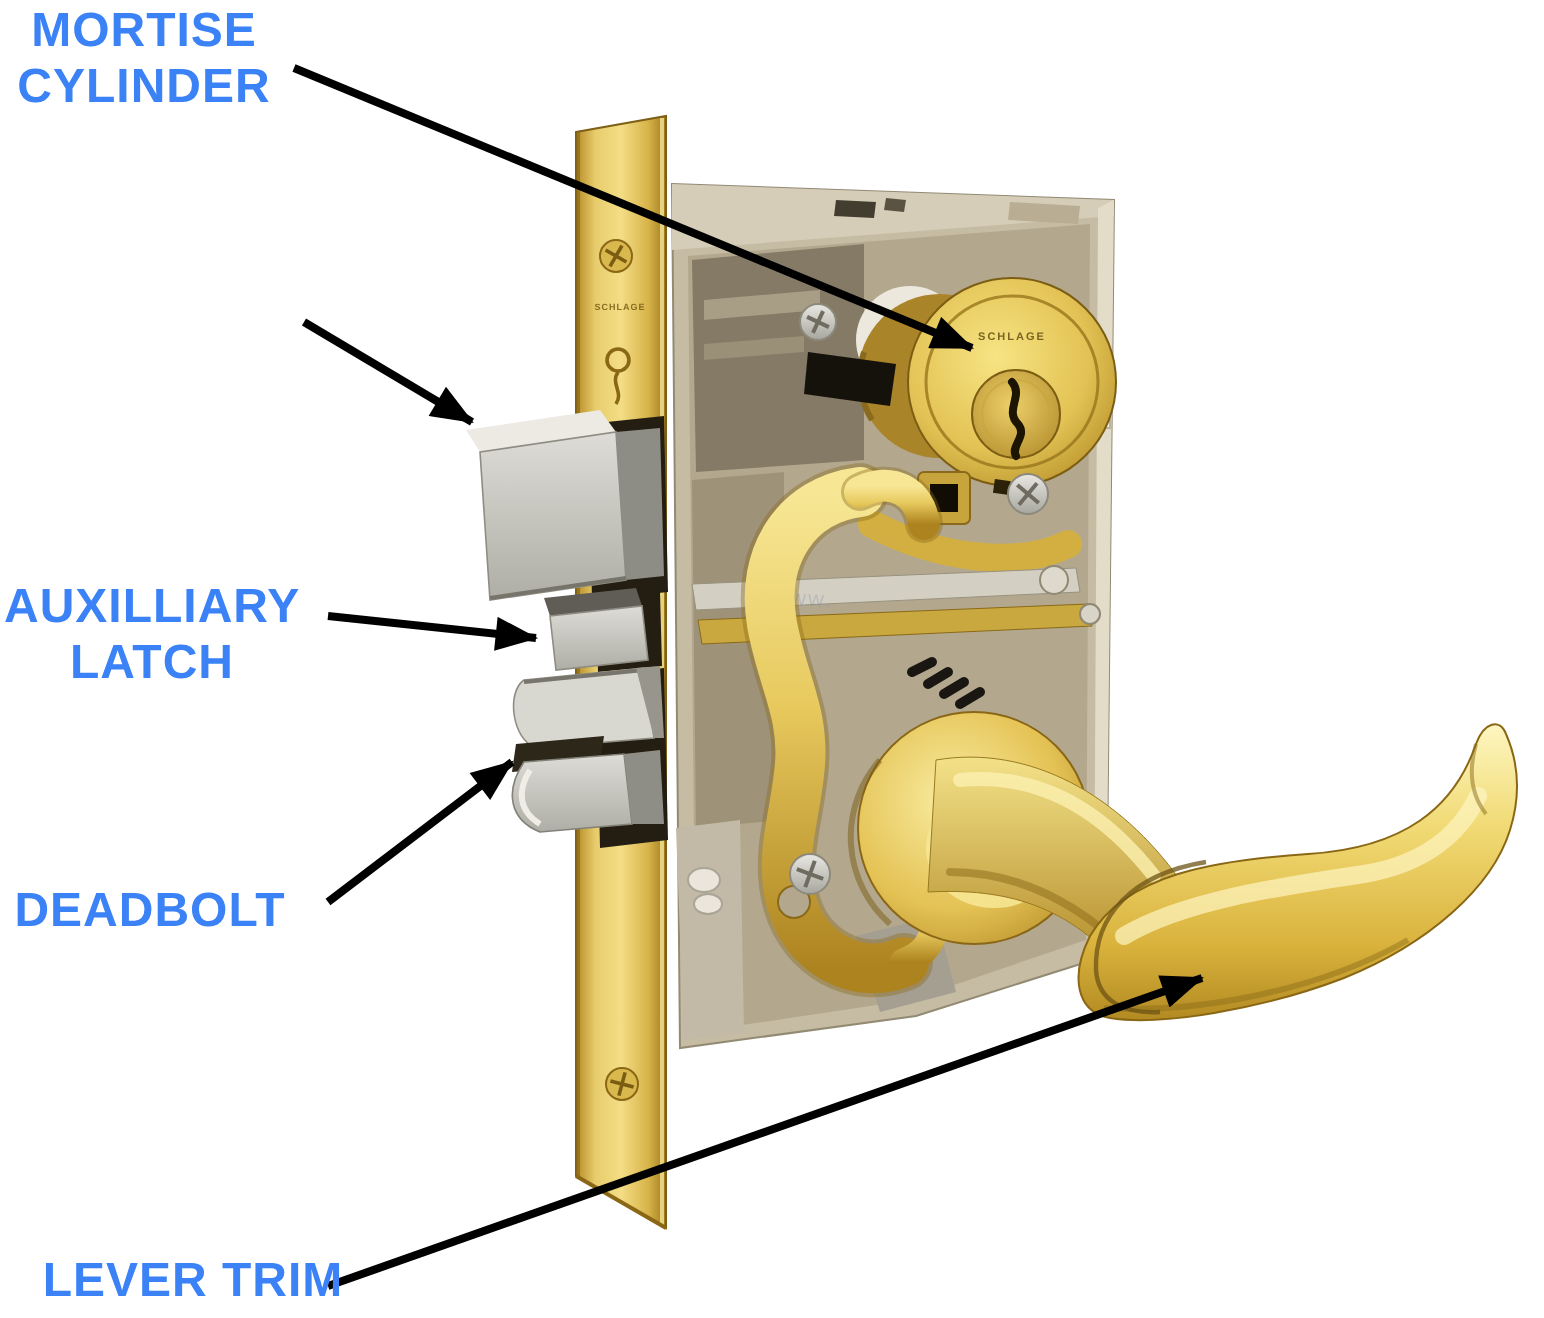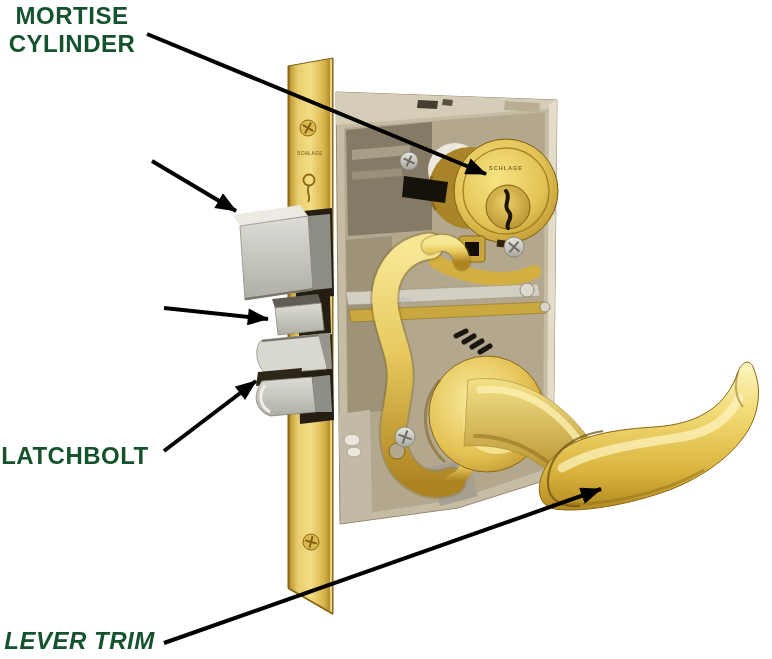--- a/index.html
+++ b/index.html
@@ -9,30 +9,30 @@
     background:#ffffff;
     overflow:hidden;
     font-family:"Liberation Sans", sans-serif;
   }
   .art{position:absolute;left:0;top:0;}
   .label{
     position:absolute;
     font-weight:700;
     font-size:24px;
     line-height:28px;
-    color:#14532d;
+    color:#3b82f6;
     text-align:center;
     white-space:pre-line;
     letter-spacing:0.5px;
   }
   .lbl-mortise{left:2px;top:2px;width:140px;}
   .lbl-deadbolt{left:10px;top:139px;width:140px;}
   .lbl-aux{left:2px;top:290px;width:148px;}
   .lbl-latchbolt{left:0px;top:442px;width:150px;}
-  .lbl-lever{left:2px;top:627px;width:155px;font-style:italic;}
+  .lbl-lever{left:19px;top:627px;width:155px;}
 </style>
 </head>
 <body>
 
 <div class="canvas">
 
   <svg class="art" width="772" height="659" viewBox="0 0 772 659">
     <defs>
       <linearGradient id="goldV" x1="0" y1="0" x2="0" y2="1">
         <stop offset="0" stop-color="#f7e795"></stop>
@@ -236,16 +236,18 @@
       <line x1="147" y1="34" x2="486" y2="174" marker-end="url(#ah)"></line>
       <line x1="152" y1="161" x2="236" y2="211" marker-end="url(#ah)"></line>
       <line x1="164" y1="308" x2="268" y2="319" marker-end="url(#ah)"></line>
       <line x1="164" y1="451" x2="256" y2="381" marker-end="url(#ah)"></line>
       <line x1="164" y1="643" x2="601" y2="489" marker-end="url(#ah)"></line>
     </g>
   </svg>
 
   <div class="label lbl-mortise">MORTISE
 CYLINDER</div>
-  <div class="label lbl-latchbolt">LATCHBOLT</div>
+  <div class="label lbl-aux">AUXILLIARY
+LATCH</div>
+  <div class="label lbl-latchbolt">DEADBOLT</div>
   <div class="label lbl-lever">LEVER TRIM</div>
 
 </div>
 
 </body></html>

